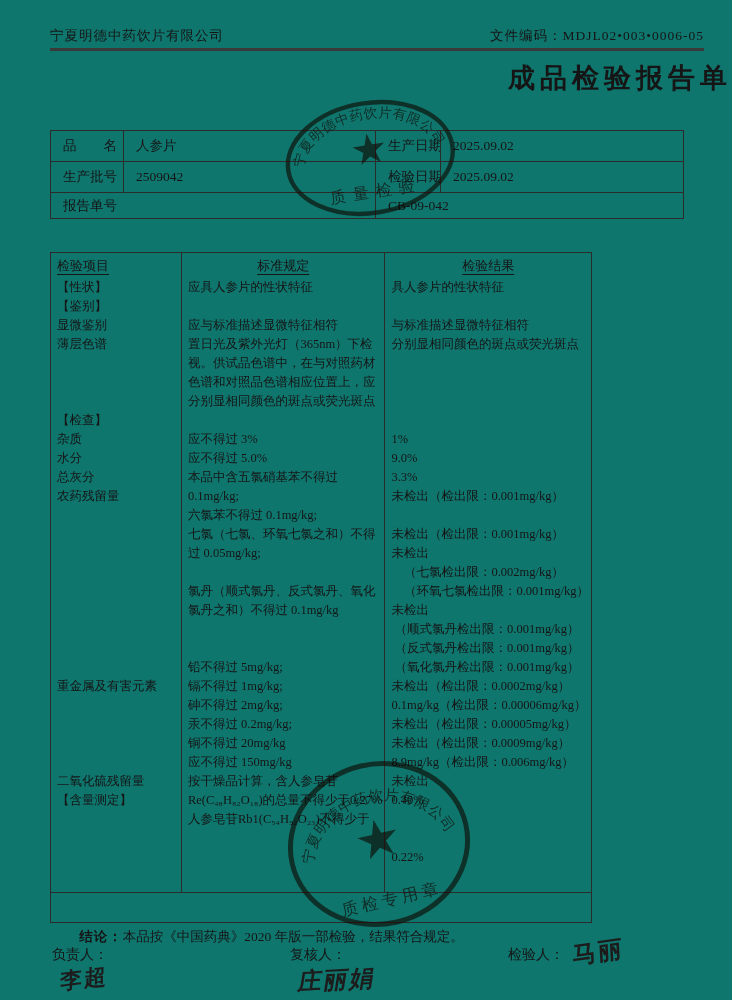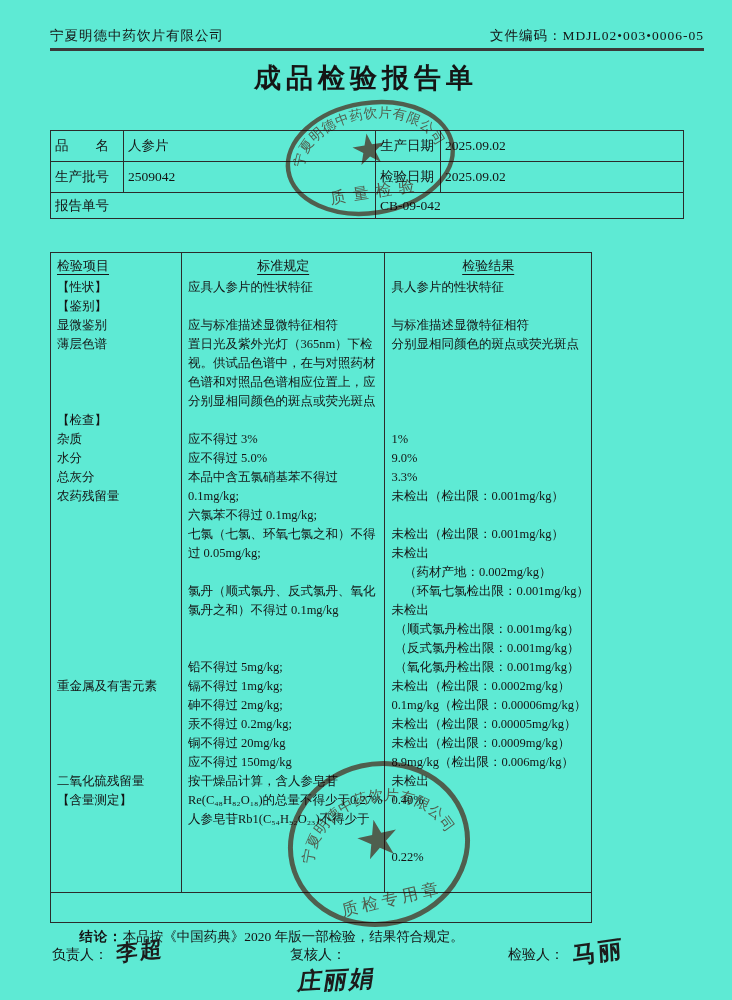--- a/index.html
+++ b/index.html
@@ -1,30 +1,30 @@
 <!DOCTYPE html>
 <html style="--stamp: #cf453a;"><head>
 <meta charset="utf-8">
 <style>
   html,body{margin:0;padding:0;background:#e8e8e8;}
   .page{
-    position:relative;width:732px;height:1000px;background:#5eead4;
+    position:relative;width:732px;height:1000px;background:#0f766e;
     font-family:"Liberation Serif","DejaVu Serif",serif;color:#151515;
     margin:0 auto;overflow:hidden;
   }
   
   .doc-header{position:absolute;top:27px;left:50px;right:28px;display:flex;
     justify-content:space-between;font-size:13.5px;letter-spacing:1px;}
   .header-rule{position:absolute;top:48px;left:50px;right:28px;border-top:3px solid #3a3a3a;}
-  .doc-title{position:absolute;top:60px;left:0;width:100%;text-align:center;
+  .doc-title{position:absolute;top:60px;left:0;width:100%;text-align:right;
     font-size:27px;font-weight:bold;letter-spacing:5px;}
   
   .info-table{position:absolute;left:50px;top:130px;width:633px;border-collapse:collapse;
     table-layout:fixed;font-size:13.5px;}
-  .info-table td{border:1.5px solid #2b2b2b;padding:0 0 0 4px;height:30px;
+  .info-table td{border:1.5px solid #2b2b2b;padding:0 0 0 12px;height:30px;
     white-space:pre;overflow:hidden;}
   .info-table tr.short td{height:25px;}
   
   .main-table{position:absolute;left:50px;top:252px;width:542px;
     border:1.5px solid #2b2b2b;box-sizing:border-box;}
   .mt-cols{display:flex;align-items:stretch;}
   .mt-col{box-sizing:border-box;padding-bottom:6px;}
   .mt-col-items{width:208px;border-right:1.5px solid #2b2b2b;}
   .mt-col-standard{width:207px;border-right:1.5px solid #2b2b2b;}
   .mt-col-result{width:215px;}
@@ -38,21 +38,21 @@
   
   .sign-row{position:absolute;left:52px;top:936px;width:640px;display:flex;
     align-items:flex-start;font-size:14px;}
   .sign-group{display:flex;align-items:flex-start;}
   .sign-label{padding-top:10px;white-space:pre;}
   .sig{font-size:22px;font-weight:600;color:#1c1c1c;display:inline-block;
     margin-left:8px;letter-spacing:2px;}
   .sig-1{transform:rotate(-7deg) skewX(-8deg);}
   .sig-2{transform:rotate(-3deg) skewX(-12deg);font-size:24px;}
   .sig-3{transform:rotate(-8deg) skewX(-5deg);font-size:24px;}
-  .sg1{width:238px;} .sg2{width:218px;flex-direction:column;}
+  .sg1{width:238px;flex-direction:column;} .sg2{width:218px;flex-direction:column;}
   
   .stamp{position:absolute;pointer-events:none;opacity:.82;mix-blend-mode:multiply;}
   .stamp-top{left:281px;top:90px;transform:rotate(-9deg);}
   .stamp-bottom{left:283px;top:758px;transform:rotate(-13deg);}
 </style>
 </head>
 <body>
 
 <div class="page">
 
@@ -176,21 +176,21 @@
             <div class="ln">&nbsp;</div>
             <div class="ln">&nbsp;</div>
             <div class="ln">&nbsp;</div>
             <div class="ln">1%</div>
             <div class="ln">9.0%</div>
             <div class="ln">3.3%</div>
             <div class="ln">未检出（检出限：0.001mg/kg）</div>
             <div class="ln">&nbsp;</div>
             <div class="ln">未检出（检出限：0.001mg/kg）</div>
             <div class="ln">未检出</div>
-            <div class="ln">　（药材产地：0.002mg/kg）</div>
+            <div class="ln">　（七氯检出限：0.002mg/kg）</div>
             <div class="ln">　（环氧七氯检出限：0.001mg/kg）</div>
             <div class="ln">未检出</div>
             <div class="ln"> （顺式氯丹检出限：0.001mg/kg）</div>
             <div class="ln"> （反式氯丹检出限：0.001mg/kg）</div>
             <div class="ln"> （氧化氯丹检出限：0.001mg/kg）</div>
             <div class="ln">未检出（检出限：0.0002mg/kg）</div>
             <div class="ln">0.1mg/kg（检出限：0.00006mg/kg）</div>
             <div class="ln">未检出（检出限：0.00005mg/kg）</div>
             <div class="ln">未检出（检出限：0.0009mg/kg）</div>
             <div class="ln">8.9mg/kg（检出限：0.006mg/kg）</div>

